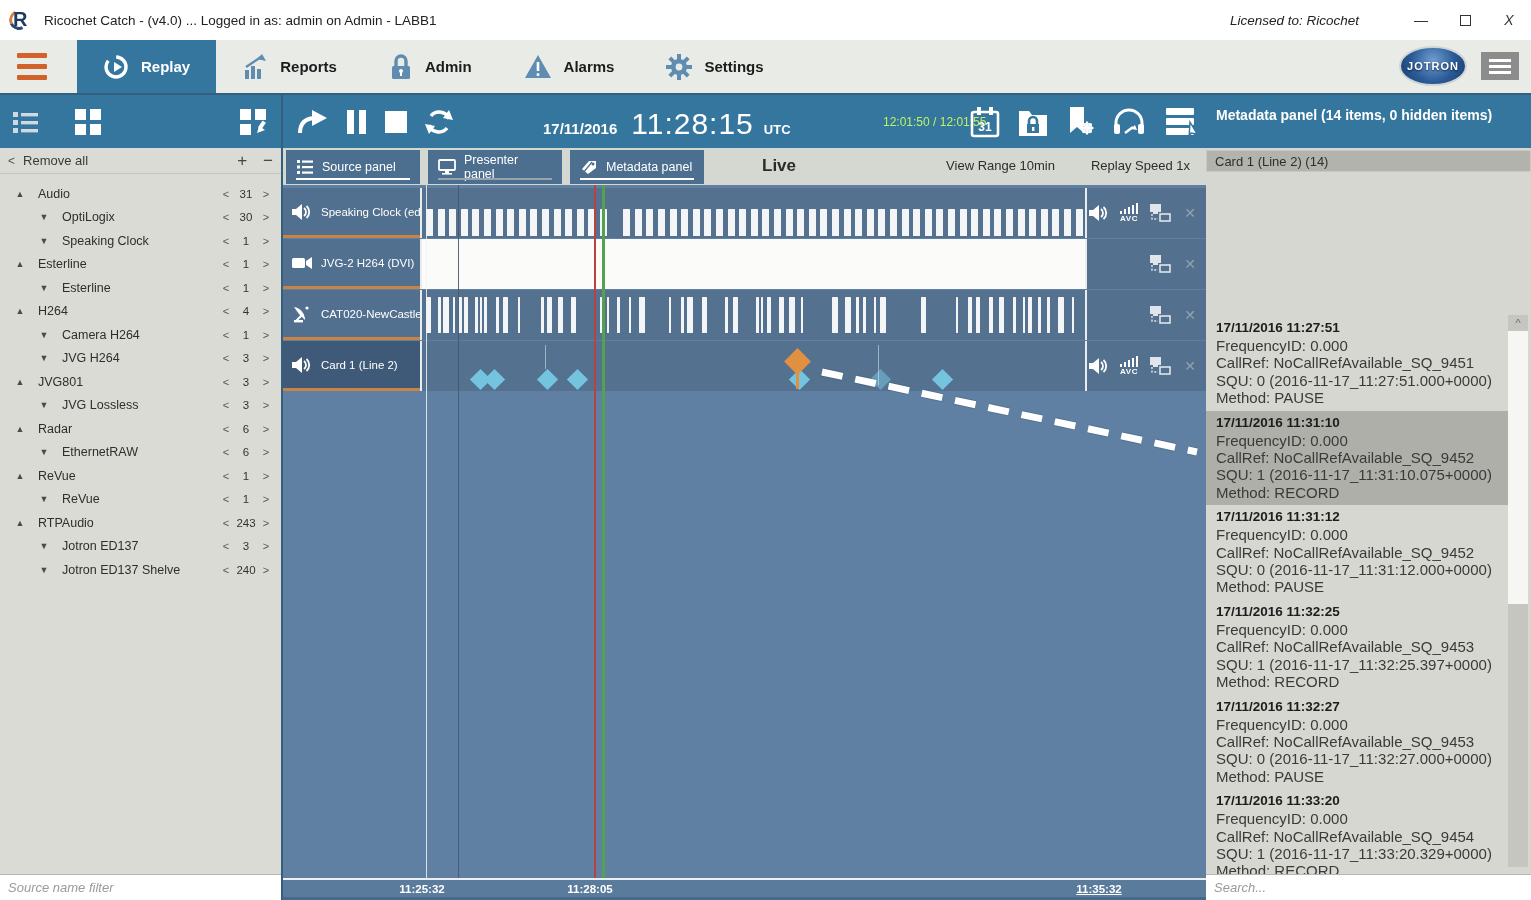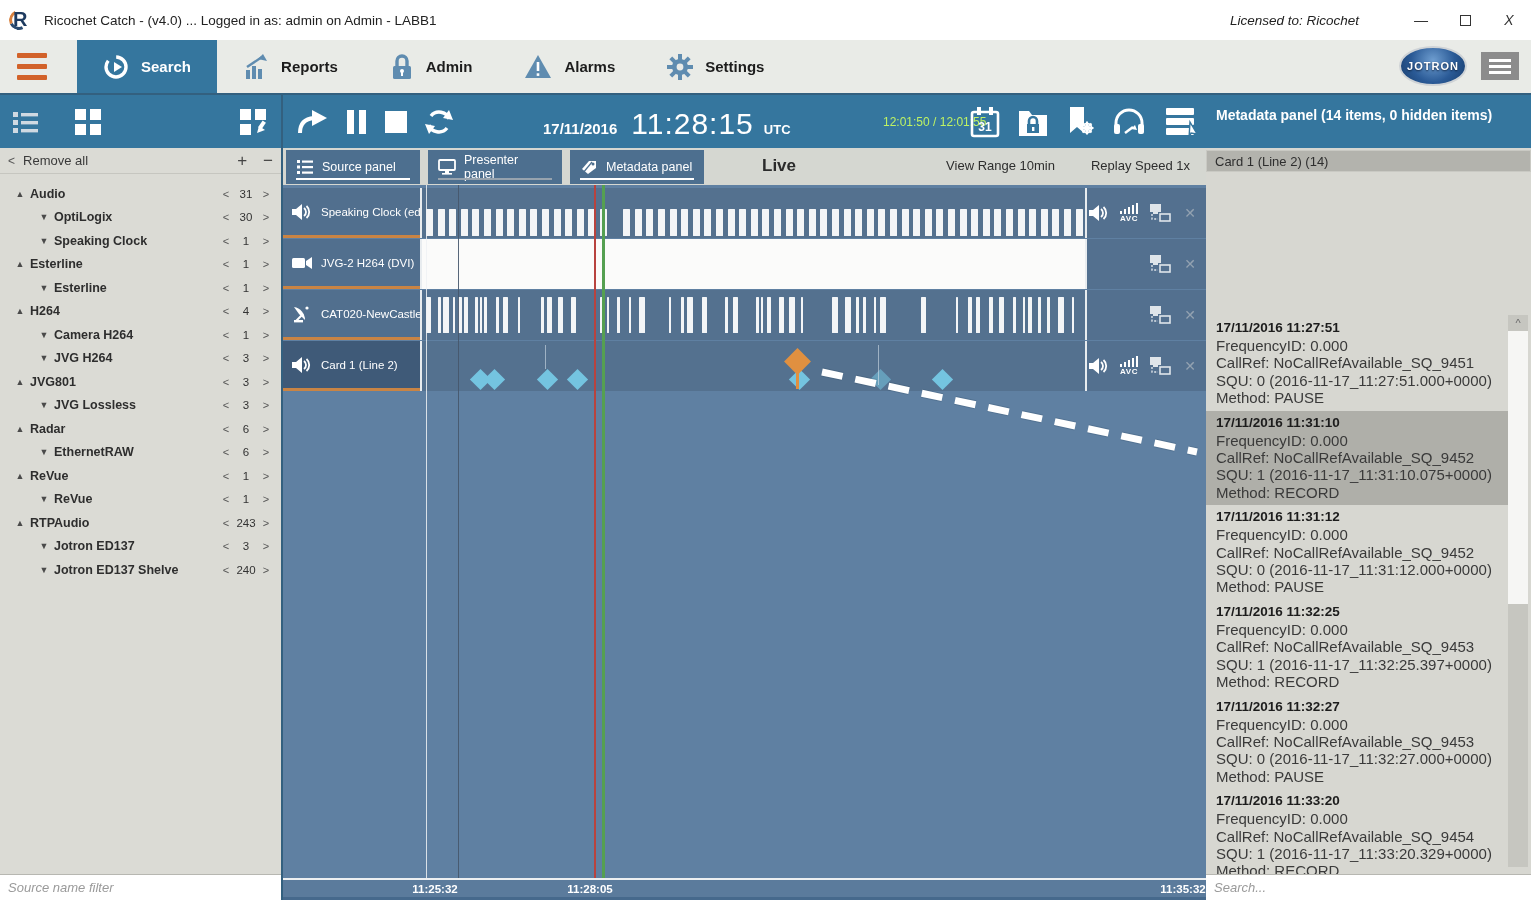--- a/index.html
+++ b/index.html
@@ -39,21 +39,21 @@
   .side-toolbar .spacer { flex:1; }
   .remove-row { height:26px; display:flex; align-items:center; padding:0 8px; border-bottom:1px solid #c6c6c0; font-size:13px; color:#3a3a3a; }
   .remove-row .chev { color:#555; margin-right:8px; font-size:12px; }
   .remove-row .plusminus { margin-left:auto; display:flex; gap:16px; font-size:17px; color:#444; }
   .remove-row .plusminus span { cursor:pointer; }
   .tree { padding-top:8px; }
   .tree-item { height:23.5px; display:flex; align-items:center; font-size:12.5px; color:#2e2e2e; cursor:pointer; }
   .tree-item .arrow { width:12px; font-size:9px; color:#4a4a4a; text-align:center; }
   .tree-item.lvl0 { padding-left:14px; }
   .tree-item.lvl1 { padding-left:38px; }
-  .tree-item .tlabel { font-weight:bold; margin-left:4px; }
+  .tree-item .tlabel { font-weight:normal; margin-left:12px; }
   .tree-item .nav { margin-left:auto; display:flex; align-items:center; margin-right:8px; gap:0; }
   .tree-item .nav .pn { color:#555; font-size:11px; width:14px; text-align:center; }
   .tree-item .nav .cnt { color:#333; font-size:11.5px; min-width:26px; text-align:center; }
   .filter-row { position:absolute; left:0; bottom:0; width:281px; height:26px; background:#fff; border-top:1px solid #b7b7b1; }
   .filter-row input { width:100%; height:100%; border:0; outline:none; font-style:italic; font-size:13px; color:#555; padding:0 8px; font-family:"Liberation Sans",sans-serif; background:transparent; }
   .filter-row input::placeholder { color:#9a9a9a; }
 
   
   .main { position:absolute; left:283px; top:95px; width:923px; height:805px; background:#5f80a2; }
   .transport { position:absolute; left:0; top:0; width:923px; height:53px; background:#35769e; display:flex; align-items:center; }
@@ -139,21 +139,21 @@
       <div></div>
     </div>
   <div class="nav-tabs">
     <div class="nav-item active">
       <span>
         <svg width="26" height="26" viewBox="0 0 26 26">
             <circle cx="13" cy="13" r="10" fill="none" stroke="#fff" stroke-width="3.4" stroke-dasharray="44 9" stroke-dashoffset="6"></circle>
             <polygon points="11,8 19,13 11,18" fill="#fff"></polygon>
           </svg>
       </span>
-      <span class="lbl">Search</span>
+      <span class="lbl">Replay</span>
     </div>
     <div class="nav-item">
       <span>
         <svg width="26" height="26" viewBox="0 0 26 26">
             <rect x="3" y="16" width="4" height="9" fill="#5f8cb0"></rect>
             <rect x="9" y="12" width="4" height="13" fill="#5f8cb0"></rect>
             <rect x="15" y="15" width="4" height="10" fill="#5f8cb0"></rect>
             <path d="M4 13 L19 3" stroke="#5f8cb0" stroke-width="2.4" fill="none"></path>
             <polygon points="20,0 24,7 15,5" fill="#5f8cb0"></polygon>
           </svg>
@@ -792,23 +792,23 @@
       </div>
       <div class="etick" style="left: 262px; top: 160px; height: 24px;"></div>
       <div class="etick" style="left: 595px; top: 160px; height: 40px;"></div>
       <div class="cursorline" style="left: 143px; width: 1px; background: rgb(238, 241, 243); opacity: 0.85; z-index: 5;"></div>
       <div class="cursorline" style="left: 175px; width: 1px; background: rgb(70, 86, 107); opacity: 0.9; z-index: 5;"></div>
       <div class="cursorline" style="left: 311px; width: 2px; background: rgb(184, 67, 62); opacity: 1; z-index: 5;"></div>
       <div class="cursorline" style="left: 319px; width: 3px; background: rgb(85, 160, 81); opacity: 1; z-index: 5;"></div>
     </div>
 
   <div class="ruler">
-      <span class="rlbl" style="left: 152px;">11:25:32</span>
+      <span class="rlbl" style="left: 139px;">11:25:32</span>
       <span class="rlbl" style="left: 307px;">11:28:05</span>
-      <span class="rlbl" style="left: 900px;">11:35:32</span>
+      <span class="rlbl" style="left: 816px; text-decoration: underline;">11:35:32</span>
     </div>
 
   <svg class="annot-svg">
       <line x1="539" y1="277" x2="914" y2="357" stroke="#2f4a63" stroke-width="9" stroke-dasharray="21 13" opacity="0.25"></line>
       <line x1="539" y1="277" x2="914" y2="357" stroke="#ffffff" stroke-width="7" stroke-dasharray="21 13"></line>
     </svg>
 </div>
 
 <div class="metapanel">
   <div class="meta-header">Metadata panel (14 items, 0 hidden items)</div>

